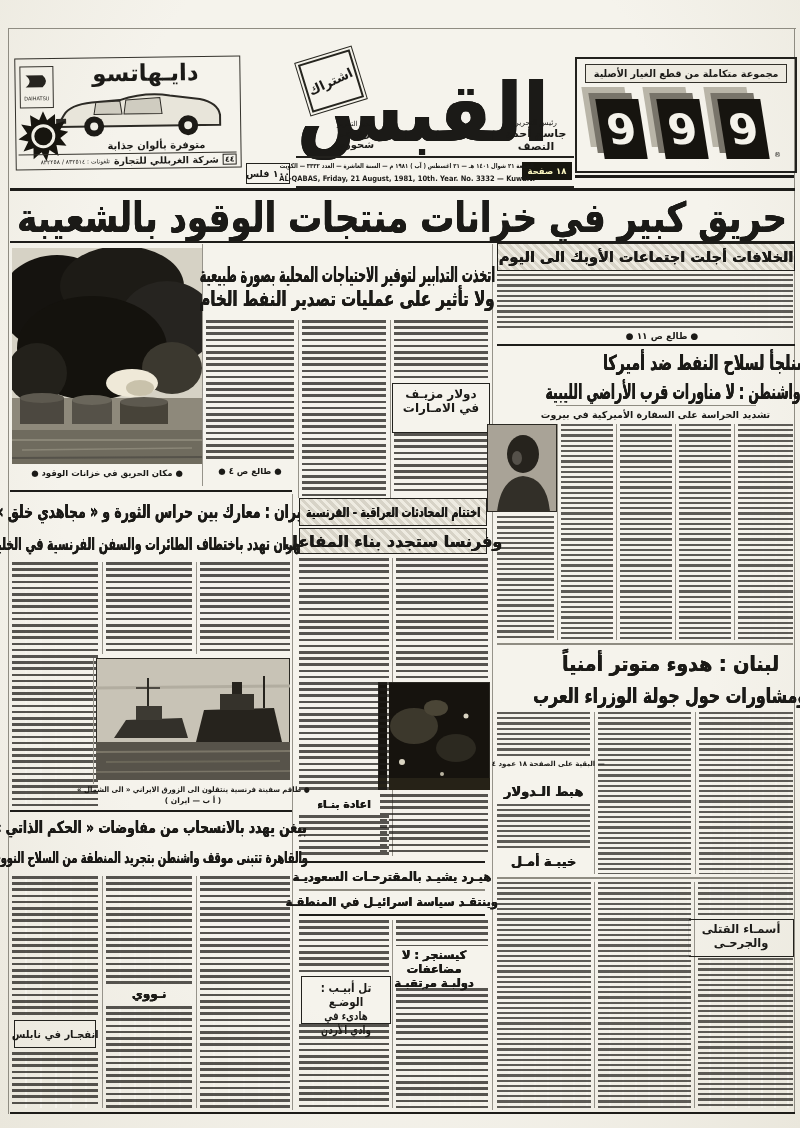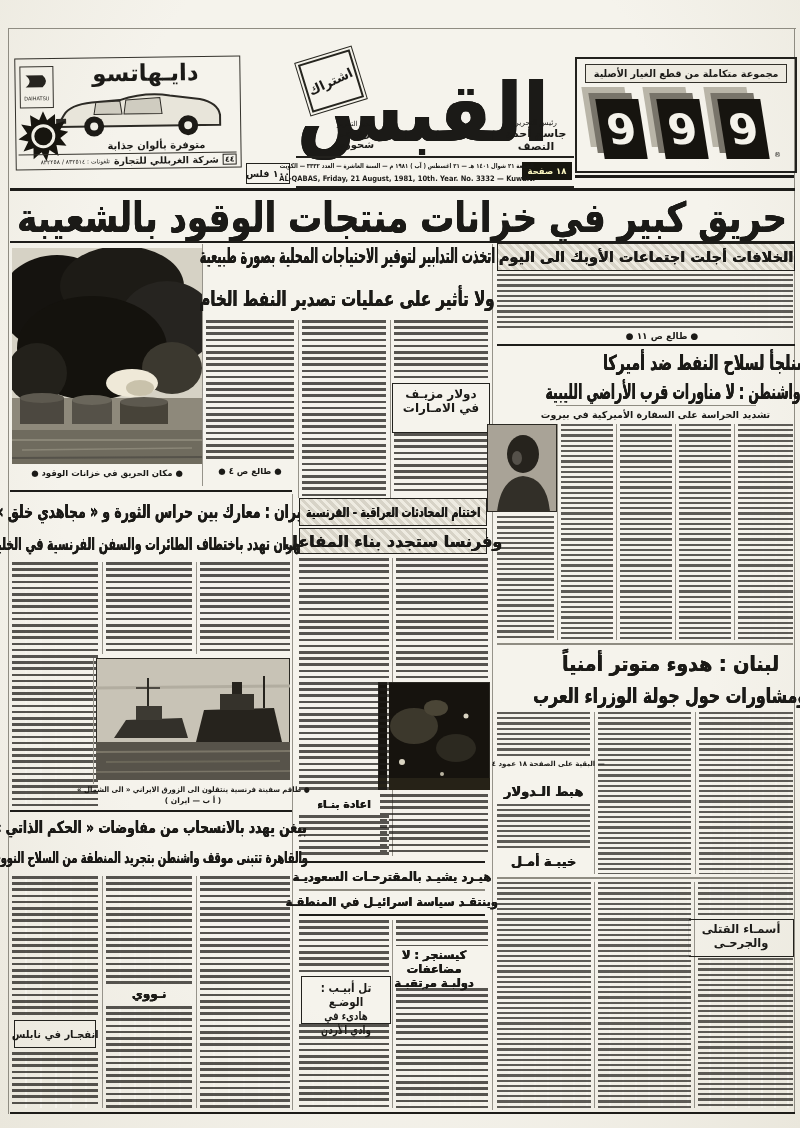--- a/index.html
+++ b/index.html
@@ -159,21 +159,21 @@
       <rect y="182" width="190" height="34" fill="#6f6b5e"></rect>
       <line x1="0" y1="192" x2="190" y2="192" stroke="#8a8677" stroke-width="2"></line>
       <line x1="10" y1="202" x2="180" y2="200" stroke="#8a8677" stroke-width="1.5"></line>
       <line x1="0" y1="210" x2="190" y2="209" stroke="#55524a" stroke-width="2"></line>
     </svg>
   </div>
   <div class="abs fit" style="left:12px;top:466px;width:190px;height:14px;">
     <span class="rtl b" style="font-size:8.5px;">● مكان الحريق في خزانات الوقود ●</span>
   </div>
 
-  <div class="abs fit" style="left:203px;top:238px;width:288px;height:34px;">
+  <div class="abs fit" style="left:203px;top:257px;width:288px;height:34px;">
     <span class="rtl b heavy" style="font-size:19px;transform:scale(.58,1.1);">اتخذت التدابير لتوفير الاحتياجات المحلية بصورة طبيعية</span>
   </div>
   <div class="abs fit" style="left:203px;top:281px;width:288px;height:34px;">
     <span class="rtl b heavy" style="font-size:19px;transform:scale(.79,1.1);">ولا تأثير على عمليات تصدير النفط الخام</span>
   </div>
   <div class="abs vrule" style="left:298px;top:320px;height:178px;"></div>
   <div class="abs vrule" style="left:390px;top:320px;height:178px;"></div>
   <div class="abs sim" style="left:394px;top:320px;width:94px;height:60px;"></div>
   <div class="abs boxed rtl c" style="left:392px;top:383px;width:96px;height:45px;padding-top:3px;">
     <div class="b" style="font-size:12px;">دولار مزيـف</div>

